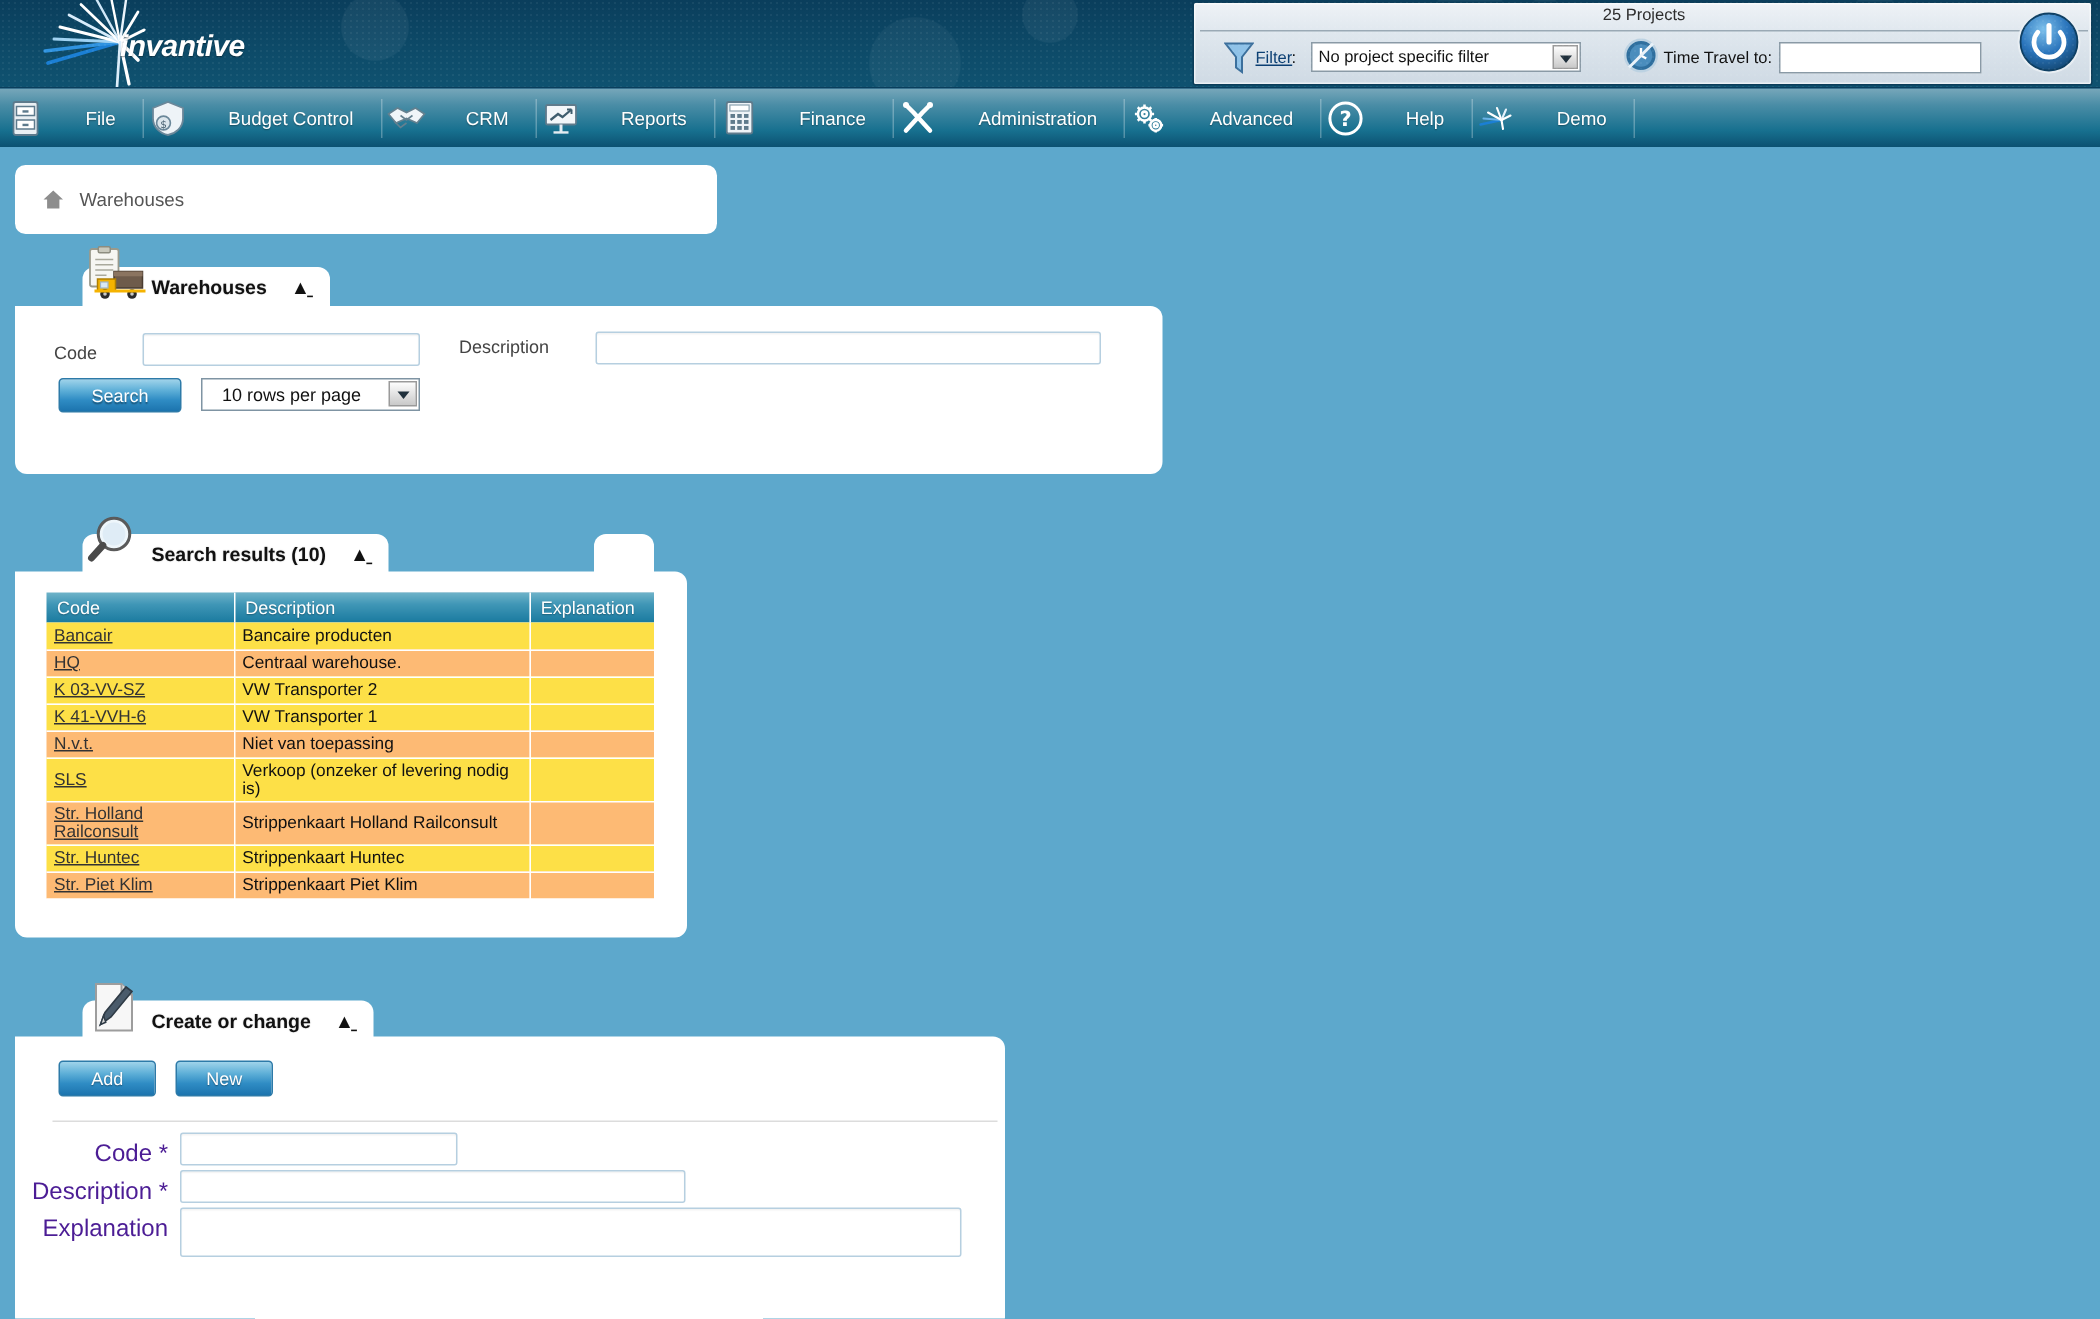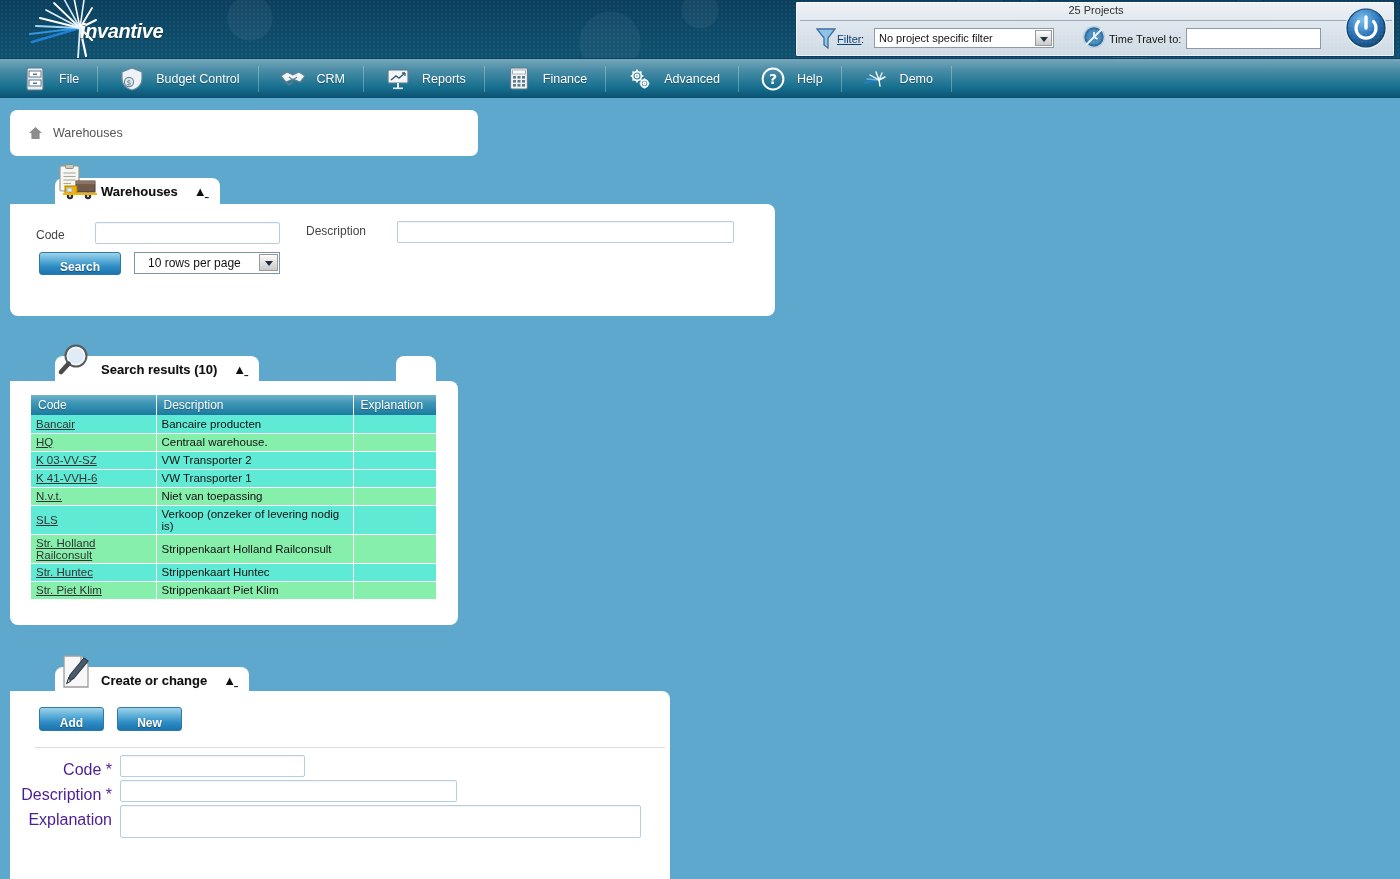--- a/index.html
+++ b/index.html
@@ -97,21 +97,21 @@
 
   
   .menubar {
     position: absolute; left: 0; top: 58px; width: 1400px; height: 40px;
     background: linear-gradient(180deg, #77a7ba 0%, #4a8da6 28%, #17708f 72%, #0c5171 100%);
     border-top: 1px solid #0a3e5c;
     display: flex; align-items: center;
   }
   .menu-item {
     display: flex; align-items: center; height: 40px;
-    padding: 0 9px 0 22px; cursor: pointer; position: relative;
+    padding: 0 9px 0 4px; cursor: pointer; position: relative; gap: 16px;
   }
   .menu-item + .menu-item::before{
     content:""; position:absolute; left:0; top:7px; width:1px; height:26px;
     background: rgba(255,255,255,.28);
   }
   .menu-icon { width: 26px; height: 26px; display: flex; align-items: center; justify-content: center; }
   .menu-label {
     color: #ffffff; font-size: 12.5px; margin-left: 11px; margin-right: 9px;
     text-shadow: 0 1px 1px rgba(0,0,0,.35); white-space: nowrap;
   }
@@ -155,23 +155,23 @@
   .lbl { position: absolute; font-size: 12px; color: #444; }
   .txt {
     position: absolute; background: #fff;
     border: 1px solid #b6cfe0; border-radius: 2px;
     box-shadow: inset 0 1px 1px rgba(0,0,0,.05);
   }
   .btn-blue {
     position: absolute;
     background: linear-gradient(180deg,#9fd3ea 0%, #5fb0d8 34%, #2f8cc4 65%, #1c74ae 100%);
     border: 1px solid #2d7aa8; border-radius: 3px;
-    color: #ffffff; font-size: 12px; font-weight: bold;
+    color: #ffffff; font-size: 12px; font-weight: normal;
     text-shadow: 0 1px 1px rgba(0,0,0,.4);
-    display: flex; align-items: flex-end; justify-content: center;
+    display: flex; align-items: center; justify-content: center;
     cursor: pointer;
   }
   .win-select {
     position: absolute; background: #fff;
     border: 1px solid #7f94a3; font-size: 12px; color: #111;
     padding: 2px 26px 0 6px; line-height: 17px; white-space: nowrap; overflow: hidden;
   }
   .win-select .sel-arrow { width: 19px; height: 17px; top: 1px; right: 1px; }
   .win-select .sel-arrow::after { left: 5px; top: 6px; }
 
@@ -191,22 +191,22 @@
     border-right: 1px solid #ffffff;
     text-shadow: 0 1px 1px rgba(0,0,0,.3);
   }
   table.grid th:last-child { border-right: none; }
   table.grid td {
     font-size: 11.5px; color: #111; padding: 2px 5px; height: 18px;
     border-right: 1px solid #ffffff; border-bottom: 1px solid #ffffff;
     vertical-align: middle;
   }
   table.grid td:last-child { border-right: none; }
-  table.grid tr.odd td { background: #5eead4; margin-left: 35px; }
-  table.grid tr.even td { background: #86efac; }
+  table.grid tr.odd td { background: #fde047; margin-left: 35px; }
+  table.grid tr.even td { background: #fdba74; }
   .cell-link { color: #333; text-decoration: underline; cursor: pointer; }
   .col-code { width: 125px; }
   .col-desc { width: 197px; }
   .col-expl { width: 83px; }
 
   
   #panel-create-tab { left: 55px; top: 667px; justify-content: center; }
   #panel-create-body { left: 10px; top: 691px; width: 660px; height: 195px; border-radius: 0 8px 8px 8px; }
   .hr-sep { position: absolute; left: 25px; top: 56px; width: 630px; height: 1px; background: #dcdcdc; }
   .form-lbl { position: absolute; font-size: 16px; color: #4c1d95; text-align: right; width: 92px; }
@@ -342,20 +342,31 @@
               <rect x="13" y="13" width="3" height="2.6"></rect>
             <rect x="4" y="17" width="3" height="2.6"></rect>
               <rect x="8.5" y="17" width="3" height="2.6"></rect>
               <rect x="13" y="17" width="3" height="2.6"></rect>
           </g>
         </svg>
       </span>
       <span class="menu-label">Finance</span>
     </div>
 
+    <div class="menu-item">
+      <span class="menu-icon">
+        <svg width="24" height="24" viewBox="0 0 24 24">
+          <path d="M4 3 L9 8 M9 8 L20 20" stroke="#ffffff" stroke-width="3" stroke-linecap="round"></path>
+          <path d="M20 3 L15 8 M15 8 L4 20" stroke="#ffffff" stroke-width="3" stroke-linecap="round"></path>
+          <circle cx="4" cy="3" r="2" fill="#ffffff"></circle>
+          <circle cx="20" cy="3" r="2" fill="#ffffff"></circle>
+        </svg>
+      </span>
+      <span class="menu-label">Administration</span>
+    </div>
 
     <div class="menu-item">
       <span class="menu-icon">
         <svg width="24" height="24" viewBox="0 0 24 24">
           <g fill="none" stroke="#ffffff" stroke-width="1.7">
             <circle cx="9" cy="9" r="4.4"></circle>
             <circle cx="9" cy="9" r="1.6"></circle>
             <path d="M9 2.6 V4.4 M9 13.6 V15.4 M2.6 9 H4.4 M13.6 9 H15.4 M4.5 4.5 L5.7 5.7 M12.3 12.3 L13.5 13.5 M13.5 4.5 L12.3 5.7 M5.7 12.3 L4.5 13.5"></path>
             <circle cx="16.5" cy="16.5" r="3.6"></circle>
             <circle cx="16.5" cy="16.5" r="1.3"></circle>

